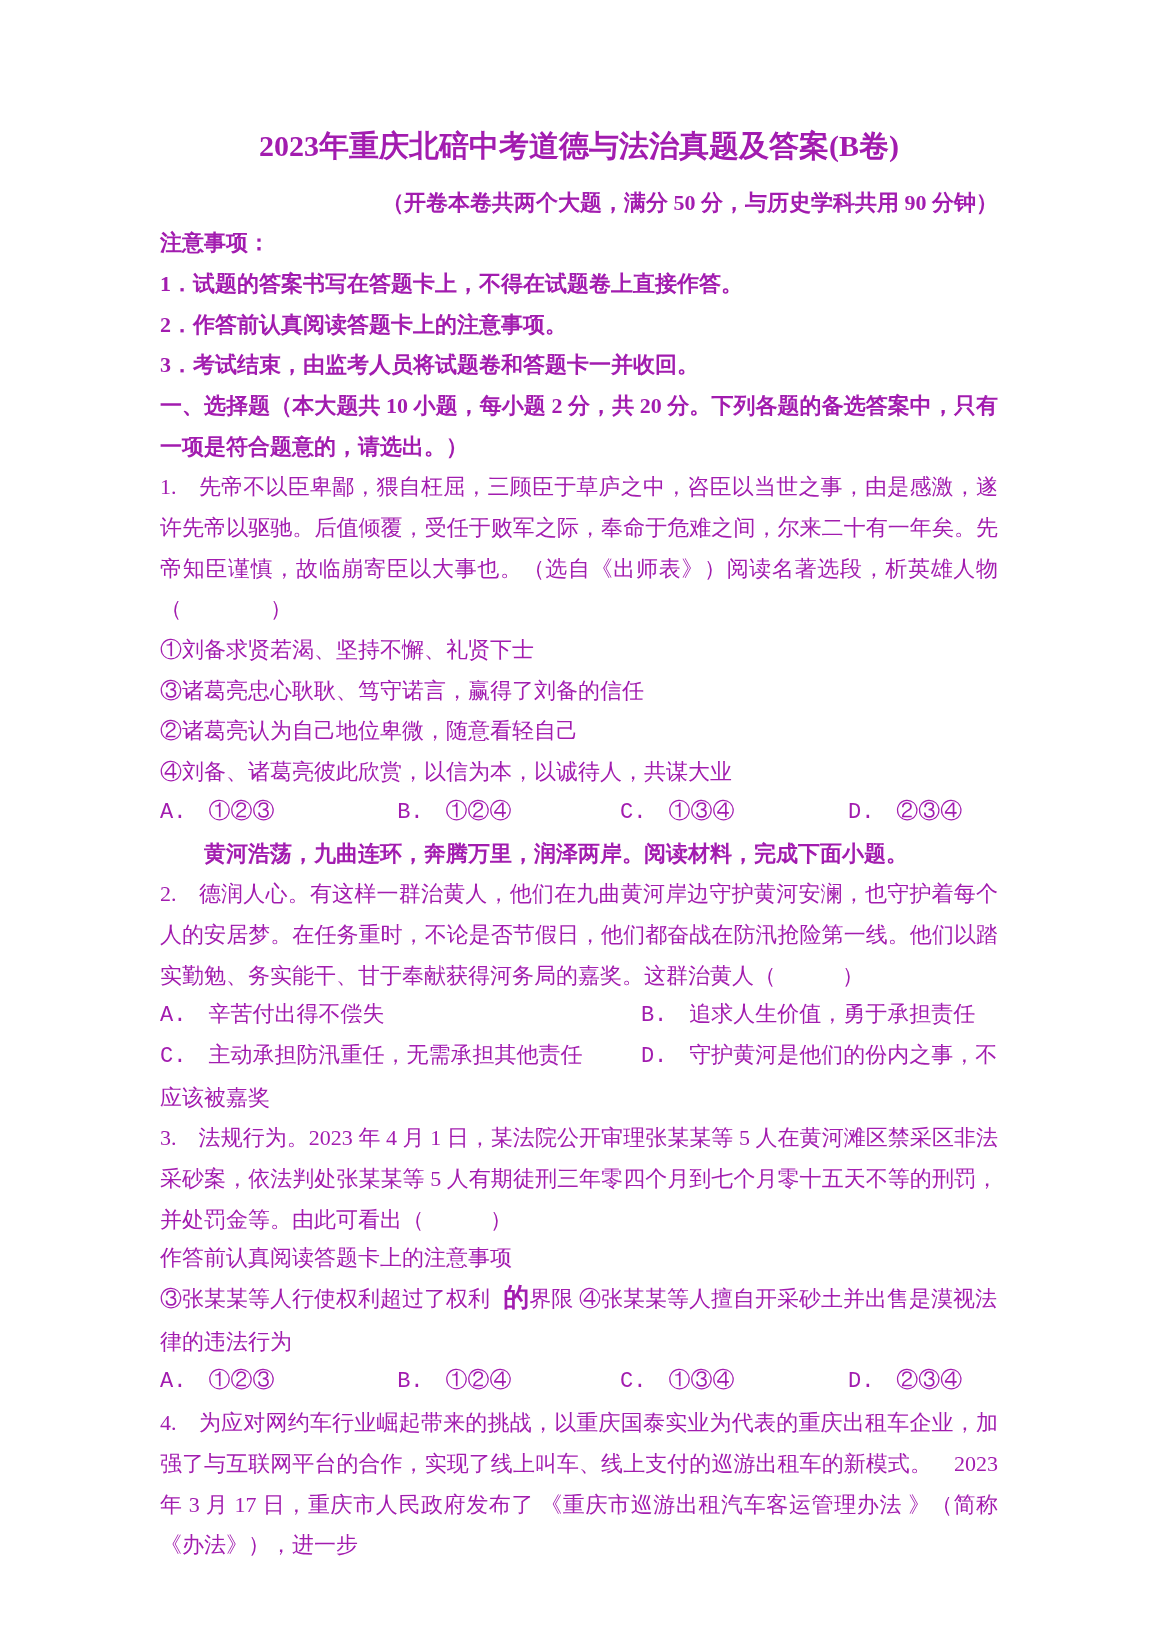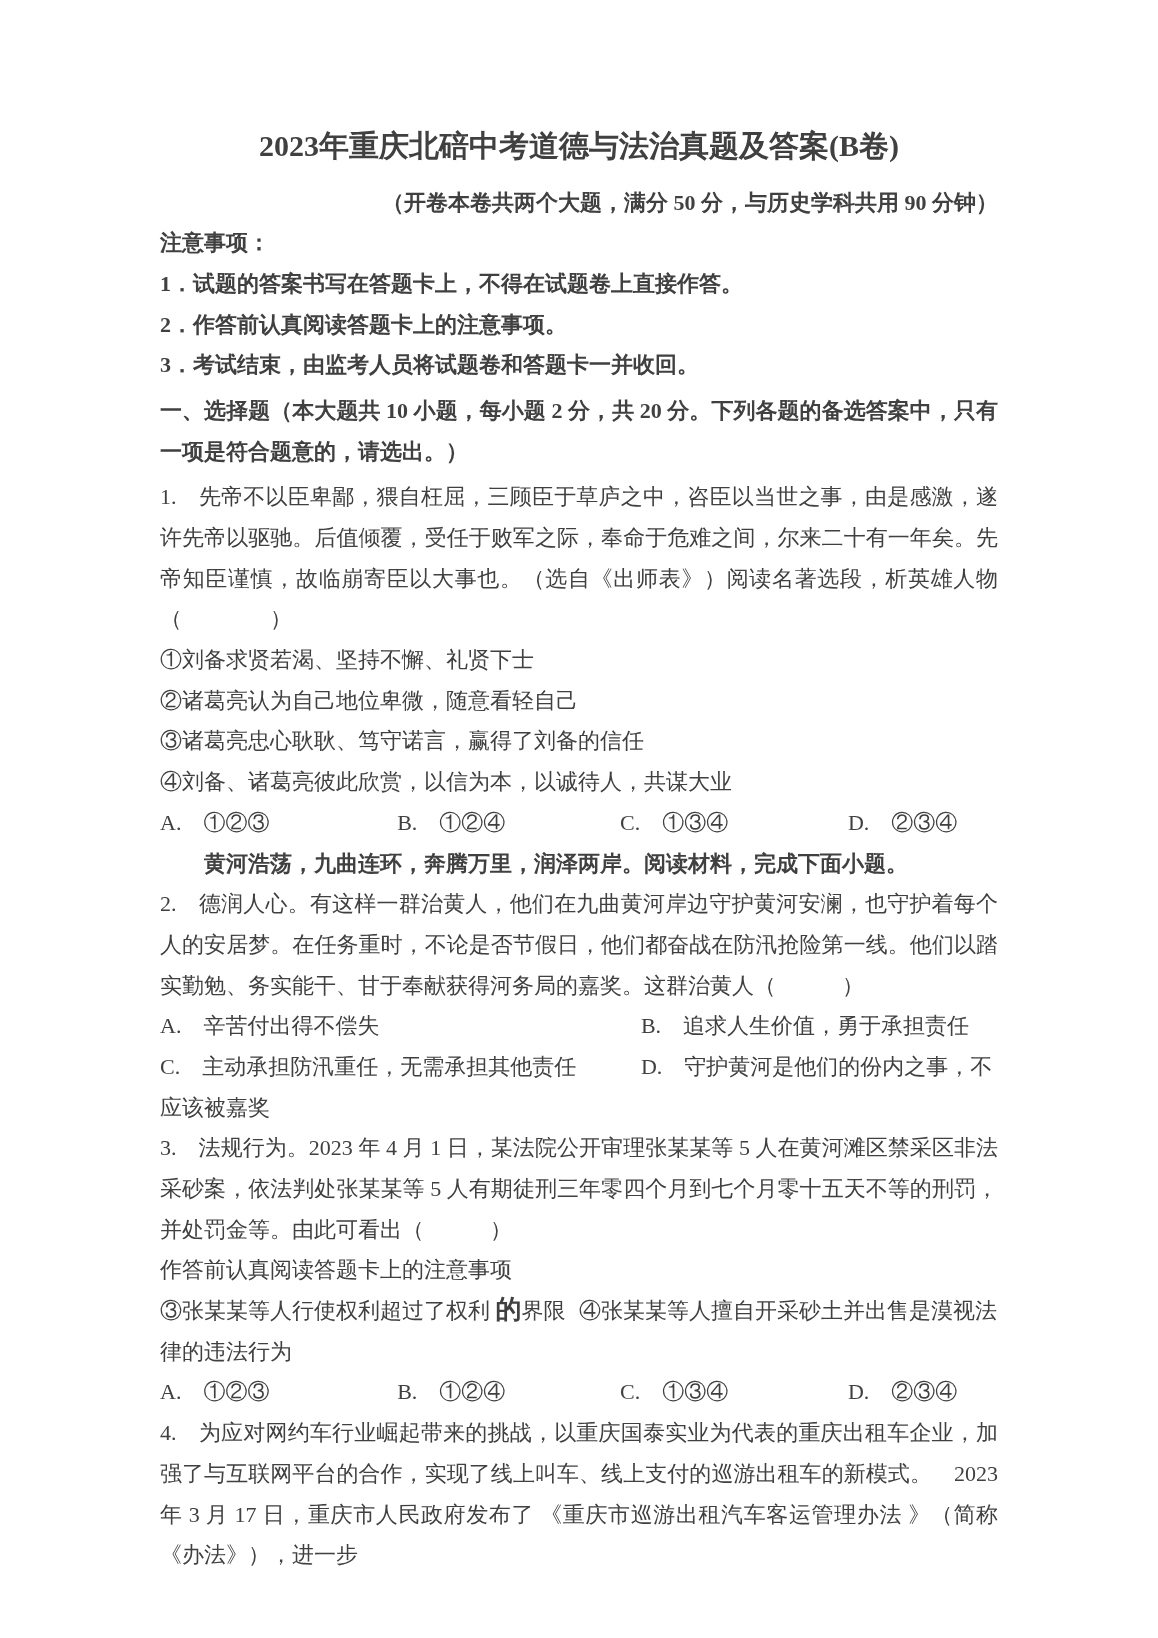--- a/index.html
+++ b/index.html
@@ -2,21 +2,21 @@
 <html><head>
 <meta charset="utf-8">
 <style>
   * { box-sizing: border-box; }
   html, body { margin: 0; padding: 0; background: #ffffff; }
   .page {
     width: 1158px;
     height: 1638px;
     padding: 126px 160px 0 160px;
     font-family: "Liberation Serif", "DejaVu Serif", serif;
-    color: #404040;
+    color: #a21caf;
     overflow: hidden;
   }
   .title {
     font-size: 30px;
     font-weight: 700;
     text-align: center;
     margin: 0 0 16px 0;
     line-height: 1.35;
   }
   p, .row2, .row2b, .row4 {
@@ -24,44 +24,44 @@
     line-height: 1.85;
     margin: 0;
   }
   p { text-align: justify; }
   .center { text-align: right; }
   .bold { font-weight: 700; }
   .indent { text-indent: 2em; text-align: left; font-weight: bold; }
   .row2 { display: grid; grid-template-columns: 55% 45%; gap: 20px; }
   .row2b { display: grid; grid-template-columns: 50% 50%; }
   .row4 { display: grid; grid-template-columns: 28.3% 26.6% 27.2% auto; }
-  .row2 > span, .row2b > span, .row4 > span { white-space: nowrap; }
-  .qgap { margin-top: 5px; }
+  .row2 > span, .row2b > span, .row4 > span { white-space: nowrap; font-family: Liberation Mono, monospace; }
+  .qgap { }
   .bigde { font-weight: 700; font-size: 26px; line-height: 1; }
 </style>
 </head>
 <body>
 
 <div class="page">
 
   <h1 class="title">2023年重庆北碚中考道德与法治真题及答案(B卷)</h1>
 
   <p class="center bold">（开卷本卷共两个大题，满分 50 分，与历史学科共用 90 分钟）</p>
 
   <p class="bold">注意事项：</p>
   <p class="bold">1．试题的答案书写在答题卡上，不得在试题卷上直接作答。</p>
   <p class="bold">2．作答前认真阅读答题卡上的注意事项。</p>
   <p class="bold">3．考试结束，由监考人员将试题卷和答题卡一并收回。</p>
 
   <p class="bold qgap">一、选择题（本大题共 10 小题，每小题 2 分，共 20 分。下列各题的备选答案中，只有一项是符合题意的，请选出。）</p>
 
   <p class="qgap">1.　先帝不以臣卑鄙，猥自枉屈，三顾臣于草庐之中，咨臣以当世之事，由是感激，遂许先帝以驱驰。后值倾覆，受任于败军之际，奉命于危难之间，尔来二十有一年矣。先帝知臣谨慎，故临崩寄臣以大事也。（选自《出师表》）阅读名著选段，析英雄人物（　　　　）</p>
   <p>①刘备求贤若渴、坚持不懈、礼贤下士</p>
+  <p>③诸葛亮忠心耿耿、笃守诺言，赢得了刘备的信任</p>
   <p>②诸葛亮认为自己地位卑微，随意看轻自己</p>
-  <p>③诸葛亮忠心耿耿、笃守诺言，赢得了刘备的信任</p>
   <p>④刘备、诸葛亮彼此欣赏，以信为本，以诚待人，共谋大业</p>
   <div class="row4">
     <span>A.　①②③</span>
     <span>B.　①②④</span>
     <span>C.　①③④</span>
     <span>D.　②③④</span>
   </div>
 
   <p class="indent">黄河浩荡，九曲连环，奔腾万里，润泽两岸。阅读材料，完成下面小题。</p>
 

